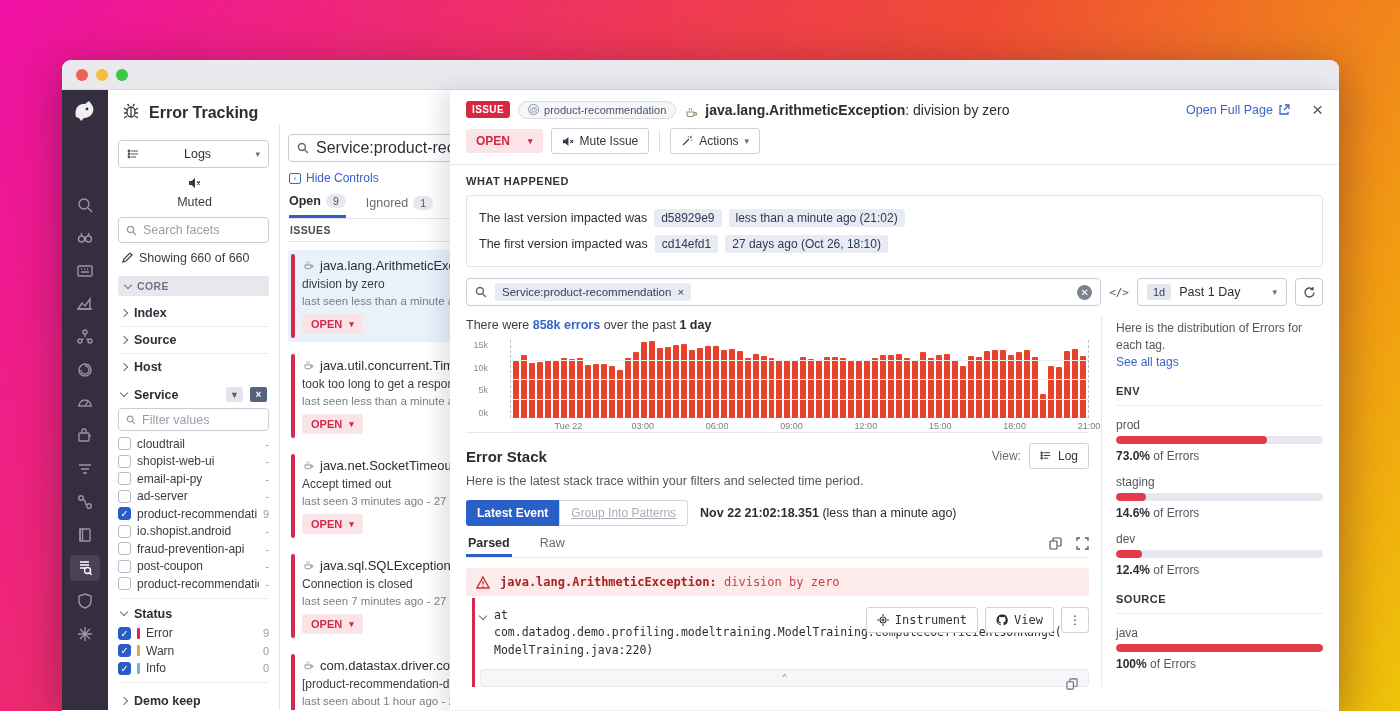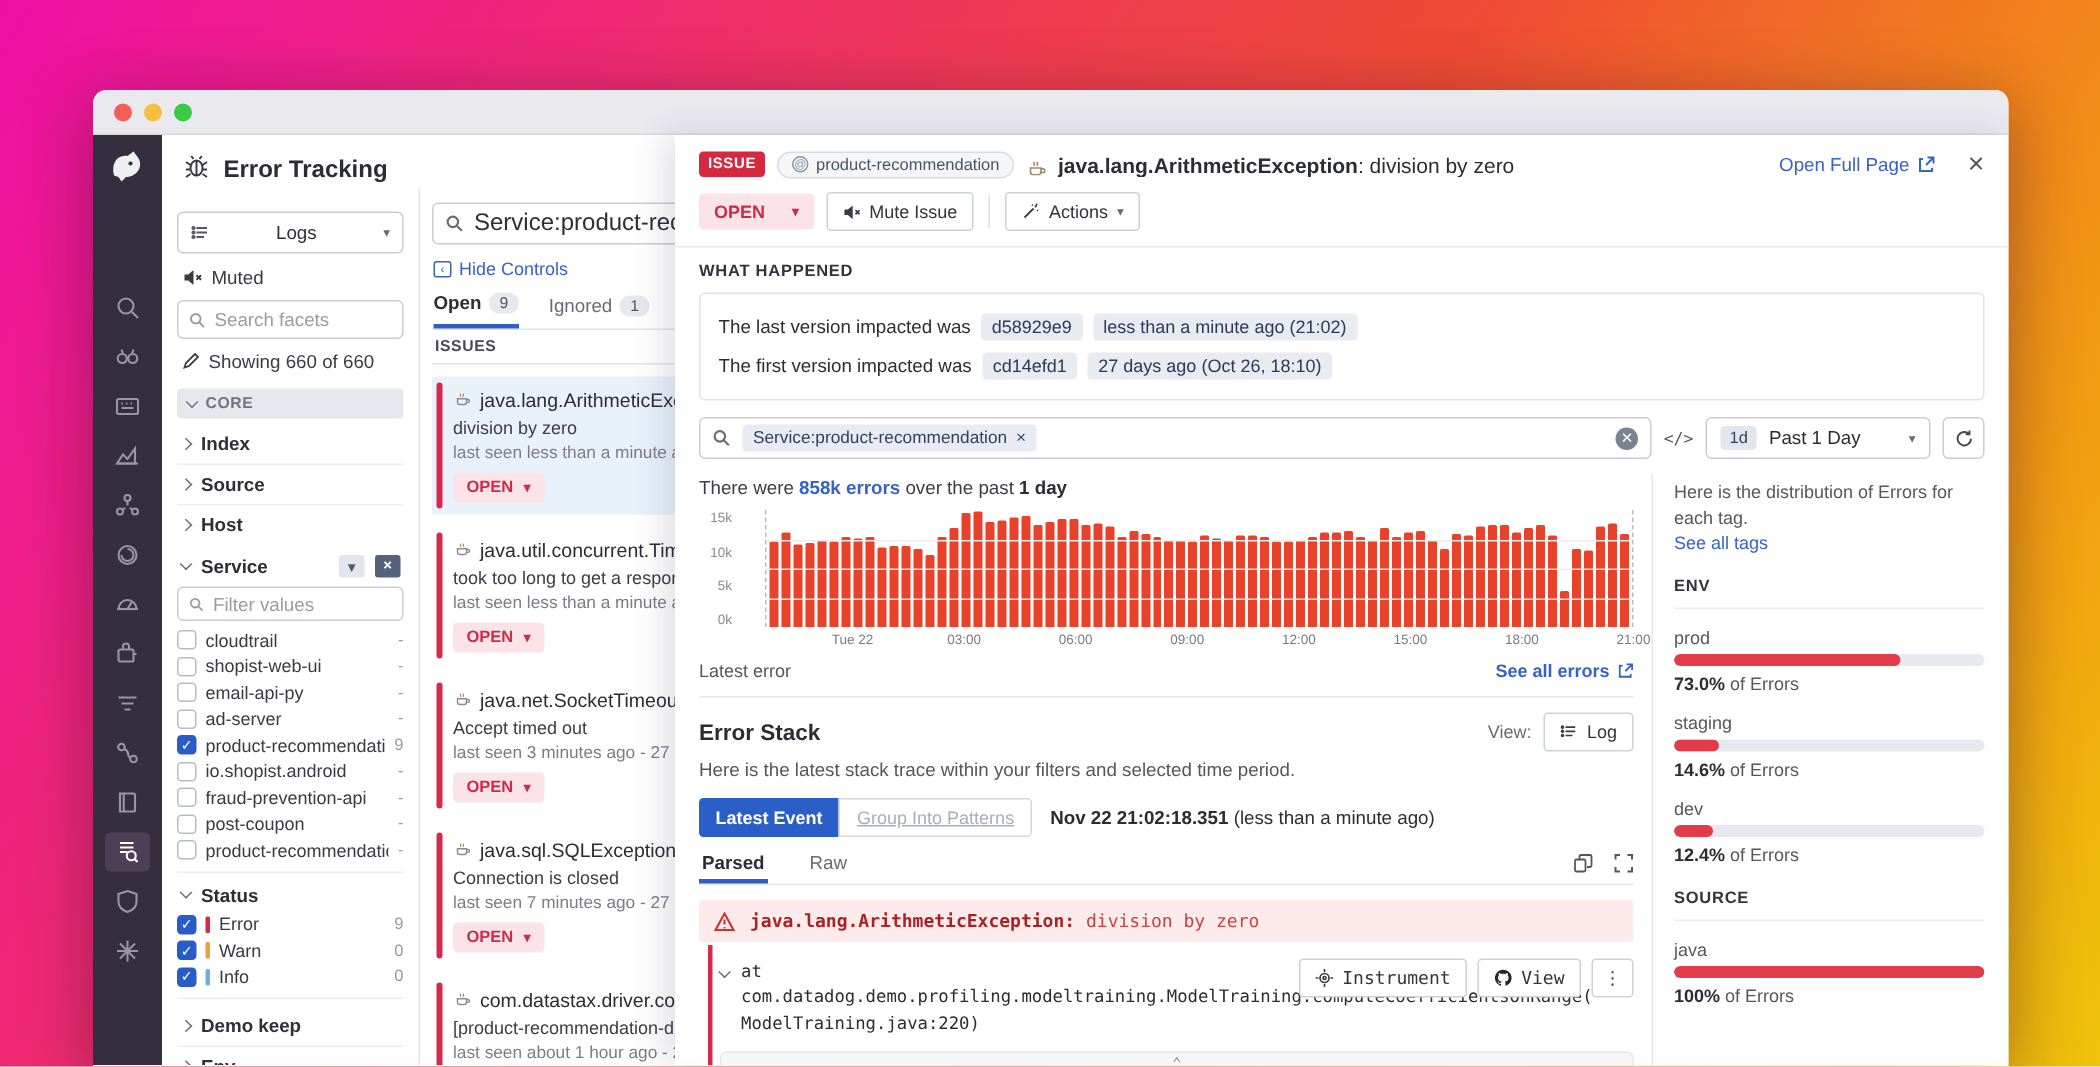--- a/index.html
+++ b/index.html
@@ -25,21 +25,21 @@
   .rail-icon { width:30px; height:26px; display:flex; align-items:center; justify-content:center; margin-bottom:7px; border-radius:4px; cursor:pointer; }
   .rail-icon svg { stroke:#9b94a6; fill:none; stroke-width:1.4; }
   .rail-icon.active { background:#4a4157; }
   .rail-icon.active svg { stroke:#ffffff; }
 
   
   .facets { width:172px; border-right:1px solid #e4e4ea; padding:10px 10px 0 10px; flex-shrink:0; font-size:12.5px; overflow:hidden; }
   .select-box { border:1px solid #c9cdd8; border-radius:4px; height:28px; display:flex; align-items:center; padding:0 8px; gap:6px; color:#2f2f3a; background:#fff; cursor:pointer; }
   .select-box .grow { flex:1; }
   .caret { font-size:9px; color:#6a6a76; }
-  .muted-row { display:flex; align-items:center; gap:6px; padding:9px 2px 8px 4px; color:#3a3a45; cursor:pointer; }
+  .muted-row { display:flex; align-items:center; gap:6px; padding:9px 2px 8px 4px; color:#3a3a45; cursor:pointer;flex-direction:column; }
   .search-input { border:1px solid #c9cdd8; border-radius:4px; height:26px; display:flex; align-items:center; gap:6px; padding:0 7px; color:#9b9ba6; background:#fff; }
   .showing-row { display:flex; align-items:center; gap:6px; padding:8px 2px 7px 3px; color:#3c3c47; }
   .facet-group-hd { background:#e7e8ee; border-radius:3px; height:20px; display:flex; align-items:center; gap:6px; padding:0 7px; color:#73737f; font-size:10.5px; font-weight:bold; letter-spacing:.4px; margin:4px 0; cursor:pointer; }
   .facet-exp { display:flex; align-items:center; gap:7px; font-weight:bold; font-size:12.5px; color:#2f2f3a; padding:6px 2px 6px 3px; border-bottom:1px solid #ededf1; cursor:pointer; }
   .facet-exp:last-child{border-bottom:none;}
   .chev { width:6px; height:6px; border-right:1.4px solid #6d6d79; border-bottom:1.4px solid #6d6d79; display:inline-block; flex-shrink:0; }
   .chev.right { transform:rotate(-45deg); }
   .chev.down  { transform:rotate(45deg); margin-top:-3px; }
   .service-hd { display:flex; align-items:center; gap:7px; font-weight:bold; padding:7px 2px 6px 3px; }
   .service-hd .sp{flex:1}
@@ -704,29 +704,20 @@
                 <span style="left: 12.5%;">Tue 22</span>
                 <span style="left: 25%;">03:00</span>
                 <span style="left: 37.5%; text-align: right;">06:00</span>
                 <span style="left: 50%;">09:00</span>
                 <span style="left: 62.5%;">12:00</span>
                 <span style="left: 75%; text-align: right;">15:00</span>
                 <span style="left: 87.5%;">18:00</span>
                 <span style="left: 100%;">21:00</span>
               </div>
 
-            <div class="latest-row">
-              <span>Latest error</span>
-              <span class="see-all">
-                <span>See all errors</span>
-                <svg width="11" height="11" viewBox="0 0 12 12" fill="none" stroke="#3863c6" stroke-width="1.3">
-                    <path d="M4 2H2v8h8V8 M7 1h4v4 M11 1L6 6"></path>
-                  </svg>
-              </span>
-            </div>
             <div class="m-divider"></div>
 
             <div class="es-hd-row">
               <span class="es-hd">Error Stack</span>
               <span class="view-lbl">View:</span>
               <span class="btn">
                 <svg width="12" height="12" viewBox="0 0 13 13" fill="none" stroke="#3a3a45" stroke-width="1.2">
                     <path d="M4 3h7 M4 6h7 M4 9h5"></path>
                     <circle cx="1.8" cy="3" r="0.7"></circle>
                     <circle cx="1.8" cy="6" r="0.7"></circle>

